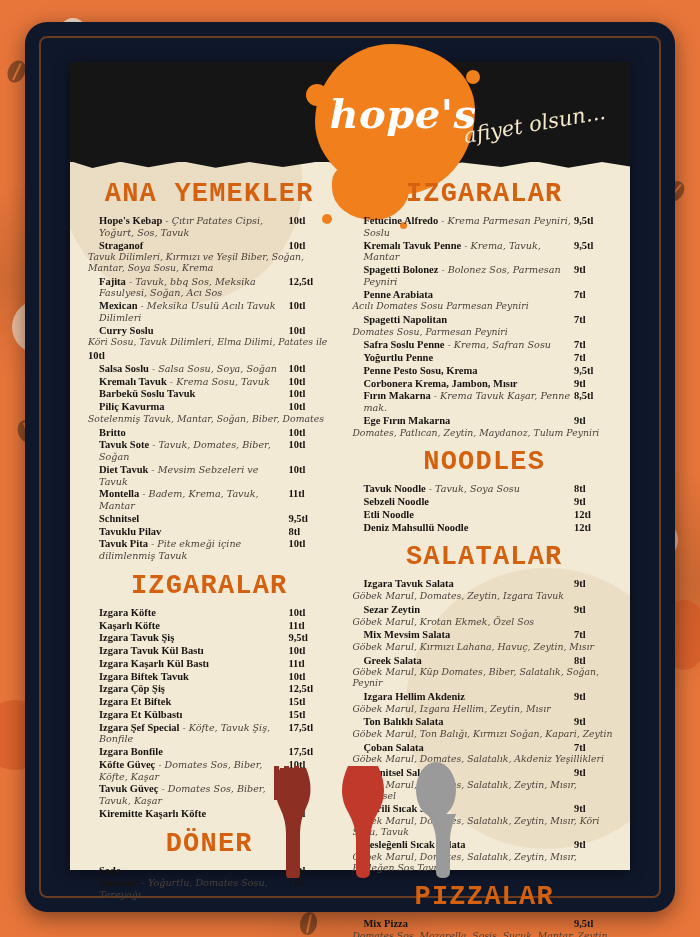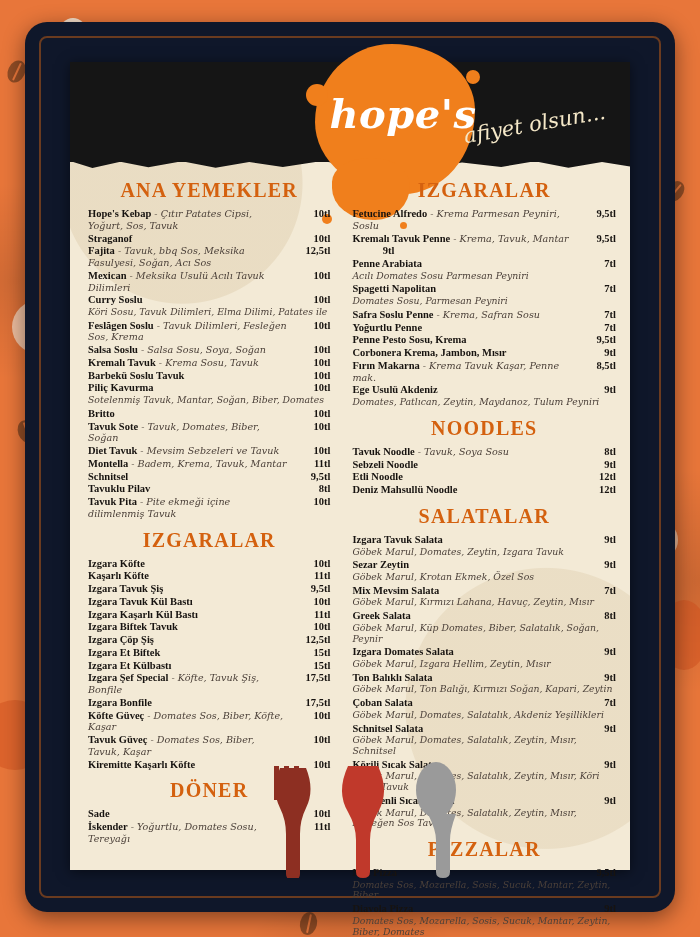--- a/index.html
+++ b/index.html
@@ -97,41 +97,42 @@
   .cols{
     position:absolute; left:0; top:104px; right:0; bottom:0;
     display:flex;
   }
   .col{ padding:4px 14px 0 18px; }
   .col.left{ width:49%; }
   .col.right{ width:51%; padding-left:8px;}
 
   .sec-title{
     text-align:center;
-    font-family:Liberation Serif, serif;
+    font-family:Liberation Mono, monospace;
     font-weight:bold;
     color:#d4610f;
-    font-size:20px;
+    font-size:27px;
     letter-spacing:1.2px;
     margin:9px 0 6px;
   }
 
   .row{
     display:flex; align-items:flex-start;
     line-height:1.12;
     margin:0 0 1px 0;
   }
   .row .nm{
     flex:1 1 auto; font-size:10.5px; color:#171310;
     font-family:"Liberation Serif", serif;
+    margin-left:11px;
   }
   .row .nm b{ font-weight:bold; }
   .row .nm i{ font-style:italic; color:#4b4039; font-size:9.6px; font-family:"DejaVu Serif", serif;}
   .row .pr{
-    flex:0 0 42px; text-align:right; font-size:10.5px; font-weight:bold; color:#171310;
+    flex:0 0 42px; text-align:left; font-size:10.5px; font-weight:bold; color:#171310;
   }
   .desc{
     font-style:italic; color:#4b4039; font-size:9.3px;
     margin:0 0 2px 0; font-family:"DejaVu Serif", serif; line-height:1.15;
   }
 
   
   .cutlery{ position:absolute; left:170px; bottom:-8px; width:260px; height:130px; z-index:3;}
 
   
@@ -176,35 +177,35 @@
       <div class="col left" id="col-left">
           <div class="sec-title">ANA YEMEKLER</div>
           <div class="row">
             <div class="nm"><b>Hope's Kebap</b><i> - Çıtır Patates Cipsi, Yoğurt, Sos, Tavuk</i></div>
             <div class="pr">10tl</div>
           </div>
           <div class="row">
             <div class="nm"><b>Straganof</b></div>
             <div class="pr">10tl</div>
           </div>
+          <div class="desc">Tavuk Dilimleri, Kırmızı ve Yeşil Biber, Soğan, Mantar, Soya Sosu, Krema</div>
           <div class="row">
             <div class="nm"><b>Fajita</b><i> - Tavuk, bbq Sos, Meksika Fasulyesi, Soğan, Acı Sos</i></div>
             <div class="pr">12,5tl</div>
           </div>
           <div class="row">
             <div class="nm"><b>Mexican</b><i> - Meksika Usulü Acılı Tavuk Dilimleri</i></div>
             <div class="pr">10tl</div>
           </div>
           <div class="row">
             <div class="nm"><b>Curry Soslu</b></div>
             <div class="pr">10tl</div>
           </div>
           <div class="desc">Köri Sosu, Tavuk Dilimleri, Elma Dilimi, Patates ile</div>
           <div class="row">
-            <div class="nm"><b>Feslăgen Soslu</b><i> - Tavuk Dilimleri, Fesleğen Sos, Krema</i></div>
             <div class="pr">10tl</div>
           </div>
           <div class="row">
             <div class="nm"><b>Salsa Soslu</b><i> - Salsa Sosu, Soya, Soğan</i></div>
             <div class="pr">10tl</div>
           </div>
           <div class="row">
             <div class="nm"><b>Kremalı Tavuk</b><i> - Krema Sosu, Tavuk</i></div>
             <div class="pr">10tl</div>
           </div>
@@ -316,20 +317,21 @@
           <div class="sec-title">IZGARALAR</div>
           <div class="row">
             <div class="nm"><b>Fetucine Alfredo</b><i> - Krema Parmesan Peyniri, Soslu</i></div>
             <div class="pr">9,5tl</div>
           </div>
           <div class="row">
             <div class="nm"><b>Kremalı Tavuk Penne</b><i> - Krema, Tavuk, Mantar</i></div>
             <div class="pr">9,5tl</div>
           </div>
           <div class="row">
+            <div class="nm"><b>Spagetti Bolonez</b><i> - Bolonez Sos, Parmesan Peyniri</i></div>
             <div class="pr">9tl</div>
           </div>
           <div class="row">
             <div class="nm"><b>Penne Arabiata</b></div>
             <div class="pr">7tl</div>
           </div>
           <div class="desc">Acılı Domates Sosu Parmesan Peyniri</div>
           <div class="row">
             <div class="nm"><b>Spagetti Napolitan</b></div>
             <div class="pr">7tl</div>
@@ -349,21 +351,21 @@
           </div>
           <div class="row">
             <div class="nm"><b>Corbonera Krema, Jambon, Mısır</b></div>
             <div class="pr">9tl</div>
           </div>
           <div class="row">
             <div class="nm"><b>Fırın Makarna</b><i> - Krema Tavuk Kaşar, Penne mak.</i></div>
             <div class="pr">8,5tl</div>
           </div>
           <div class="row">
-            <div class="nm"><b>Ege Usulü Akdeniz</b></div>
+            <div class="nm"><b>Ege Fırın Makarna</b></div>
             <div class="pr">9tl</div>
           </div>
           <div class="desc">Domates, Patlıcan, Zeytin, Maydanoz, Tulum Peyniri</div>
           <div class="sec-title">NOODLES</div>
           <div class="row">
             <div class="nm"><b>Tavuk Noodle</b><i> - Tavuk, Soya Sosu</i></div>
             <div class="pr">8tl</div>
           </div>
           <div class="row">
             <div class="nm"><b>Sebzeli Noodle</b></div>
@@ -392,21 +394,21 @@
             <div class="nm"><b>Mix Mevsim Salata</b></div>
             <div class="pr">7tl</div>
           </div>
           <div class="desc">Göbek Marul, Kırmızı Lahana, Havuç, Zeytin, Mısır</div>
           <div class="row">
             <div class="nm"><b>Greek Salata</b></div>
             <div class="pr">8tl</div>
           </div>
           <div class="desc">Göbek Marul, Küp Domates, Biber, Salatalık, Soğan, Peynir</div>
           <div class="row">
-            <div class="nm"><b>Izgara Domates Salata</b></div>
+            <div class="nm"><b>Izgara Hellim Akdeniz</b></div>
             <div class="pr">9tl</div>
           </div>
           <div class="desc">Göbek Marul, Izgara Hellim, Zeytin, Mısır</div>
           <div class="row">
             <div class="nm"><b>Ton Balıklı Salata</b></div>
             <div class="pr">9tl</div>
           </div>
           <div class="desc">Göbek Marul, Ton Balığı, Kırmızı Soğan, Kapari, Zeytin</div>
           <div class="row">
             <div class="nm"><b>Çoban Salata</b></div>

